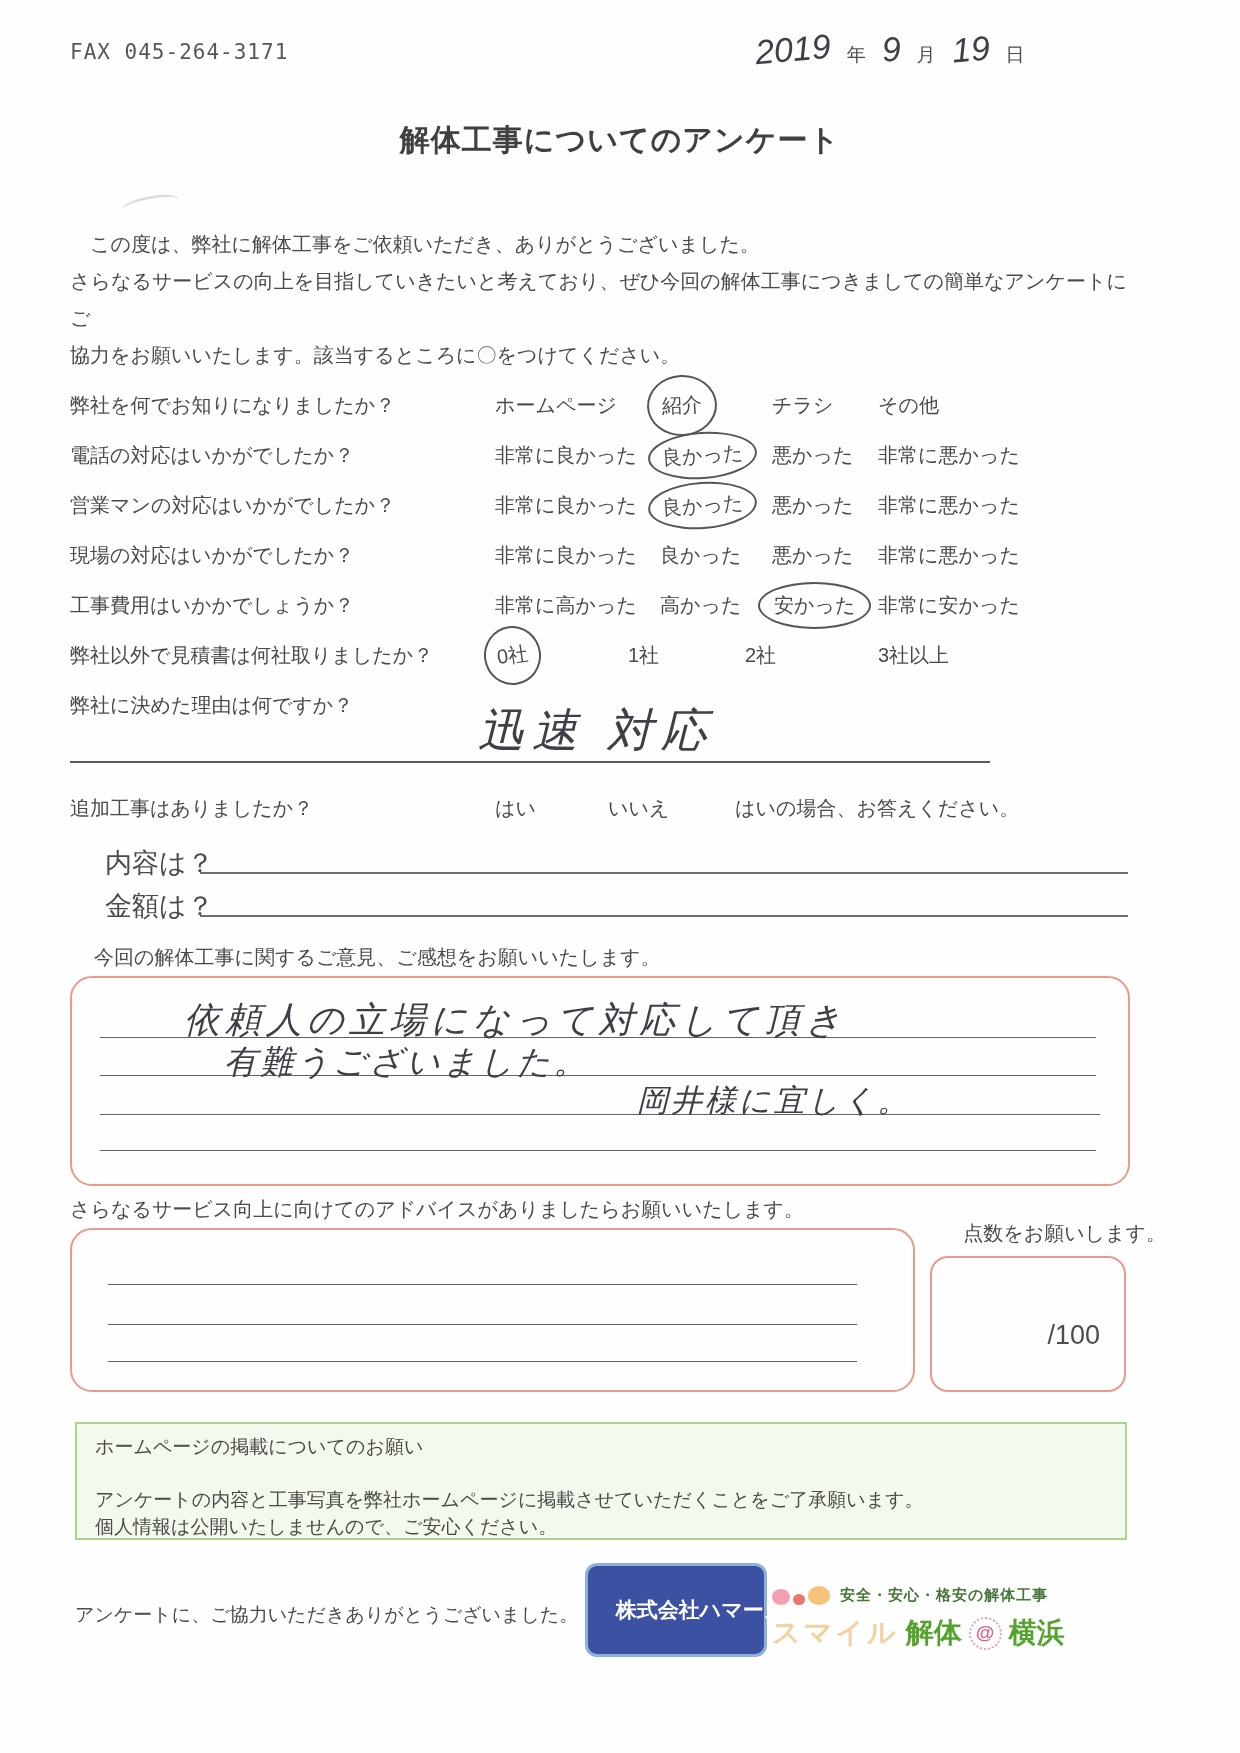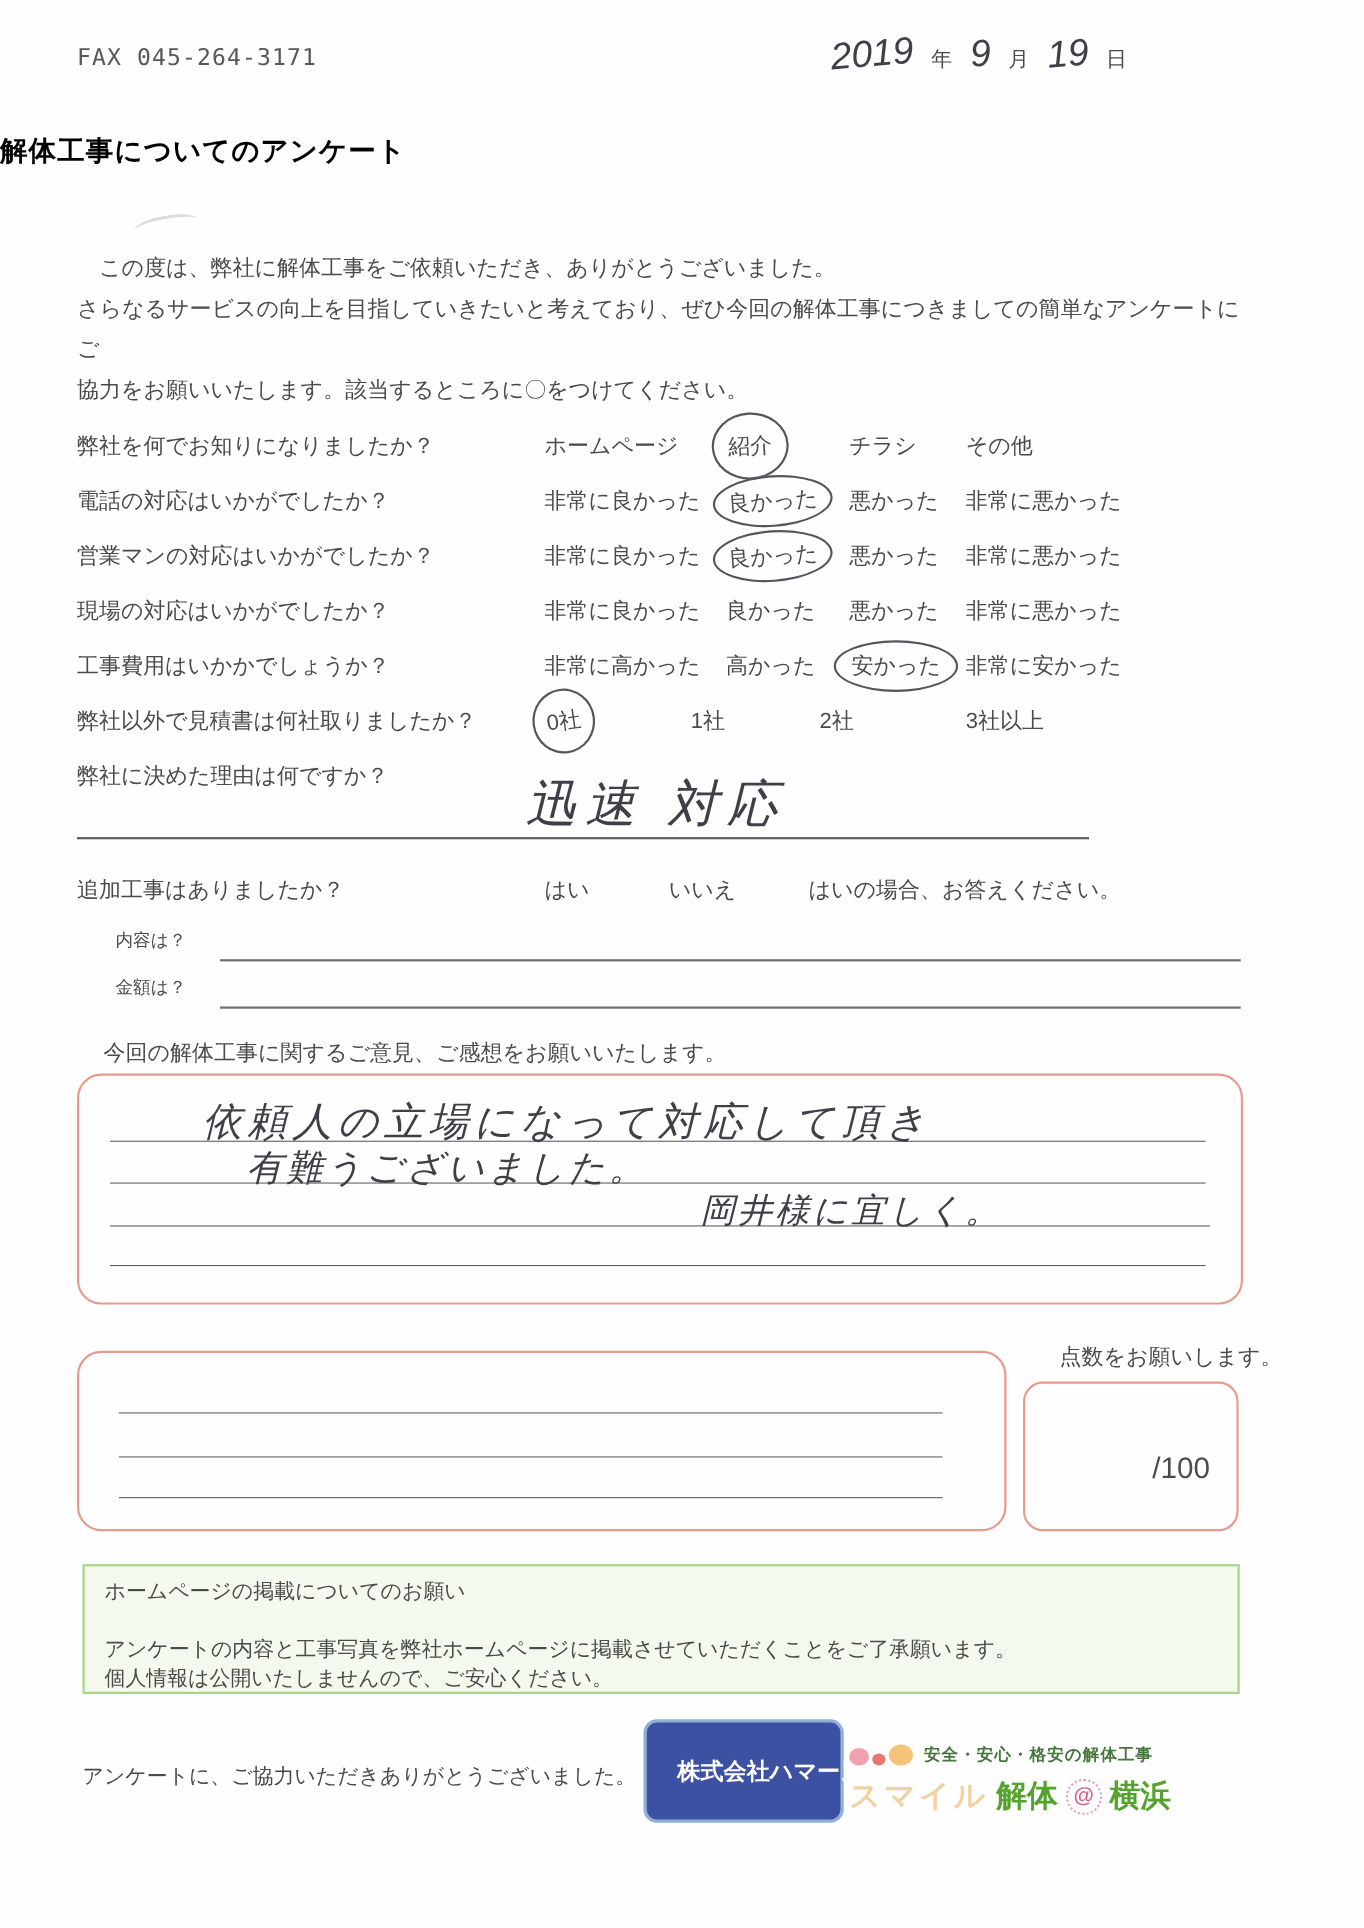--- a/index.html
+++ b/index.html
@@ -7,22 +7,22 @@
     position:relative;width:1240px;height:1753px;margin:0 auto;
     background:#fefefe;color:#4a4a4a;
     font-family:"Liberation Sans",sans-serif;overflow:hidden;
   }
   
   .fax{position:absolute;top:40px;left:70px;font-family:"DejaVu Sans Mono",monospace;
        font-size:21px;letter-spacing:1px;color:#575757;}
   .date{position:absolute;top:30px;left:755px;display:flex;align-items:baseline;gap:16px;font-size:19px;}
   .hw{font-style:italic;color:#3f3f48;}
   .date .hw-num{font-size:34px;transform:rotate(-5deg);display:inline-block;}
-  .doc-title{position:absolute;top:120px;left:0;width:100%;text-align:left;
-             font-size:25px;font-weight:bold;color:#000000;letter-spacing:1px;}
+  .doc-title{position:absolute;top:120px;left:0;width:100%;text-align:center;
+             font-size:30px;font-weight:bold;color:#404040;letter-spacing:1px;}
   .smudge{position:absolute;top:196px;left:122px;width:58px;height:14px;
           border-top:3px solid #cfcfcf;border-radius:50%;transform:rotate(-10deg);opacity:.7;}
   
   .intro{position:absolute;top:226px;left:70px;width:1064px;font-size:20px;line-height:37px;}
   
   .questions{position:absolute;top:380px;left:70px;width:1064px;}
   .q-row{display:grid;align-items:center;height:50px;font-size:20px;}
   .cols-a{grid-template-columns:425px 165px 112px 106px 1fr;}
   .cols-b{grid-template-columns:425px 133px 117px 133px 1fr;}
   .opt{white-space:nowrap;}
@@ -31,21 +31,21 @@
   .c-wide2{padding:8px 14px;margin:-8px -14px;}
   .c-round{padding:15px 13px;margin:-15px -13px;transform:rotate(-3deg);}
   .c-tall{padding:14px 11px;margin:-14px -11px;transform:rotate(-8deg);}
   
   .reason-answer{position:absolute;top:700px;left:478px;font-size:46px;letter-spacing:8px;}
   .rule{position:absolute;border-top:2px solid #5d5d5d;}
   .reason-line{top:761px;left:70px;width:920px;}
   
   .addwork{position:absolute;top:795px;left:70px;width:1064px;display:grid;
            grid-template-columns:425px 113px 127px 1fr;font-size:20px;}
-  .fill-label{position:absolute;left:105px;font-size:16px;text-align:right;}
+  .fill-label{position:absolute;left:105px;font-size:27px;text-align:right;}
   .fill-line{position:absolute;left:200px;width:928px;border-top:2px solid #6e6e6e;}
   
   .feedback-heading{position:absolute;top:944px;left:70px;font-size:20px;margin-left:24px;}
   .rbox{position:absolute;border:2.5px solid #e89a8c;border-radius:22px;box-sizing:border-box;}
   .feedback-box{top:976px;left:70px;width:1060px;height:210px;}
   .inner-line{position:absolute;border-top:1.5px solid #626262;}
   .fb-l1{top:59px;left:28px;right:32px;}
   .fb-l2{top:97px;left:28px;right:32px;}
   .fb-l3{top:136px;left:28px;right:28px;}
   .fb-l4{top:172px;left:28px;right:32px;}
@@ -190,20 +190,21 @@
   <div class="rbox feedback-box">
     <div class="inner-line fb-l1"></div>
     <div class="inner-line fb-l2"></div>
     <div class="inner-line fb-l3"></div>
     <div class="inner-line fb-l4"></div>
     <div class="fb-hw1 hw">依頼人の立場になって対応して頂き</div>
     <div class="fb-hw2 hw">有難うございました。</div>
     <div class="fb-hw3 hw">岡井様に宜しく。</div>
   </div>
 
+  <div class="advice-heading">さらなるサービス向上に向けてのアドバイスがありましたらお願いいたします。</div>
   <div class="score-label">点数をお願いします。</div>
   <div class="rbox advice-box">
     <div class="inner-line ad-l1"></div>
     <div class="inner-line ad-l2"></div>
     <div class="inner-line ad-l3"></div>
   </div>
   <div class="rbox score-box">
     <div class="score-value">/100</div>
   </div>
 

